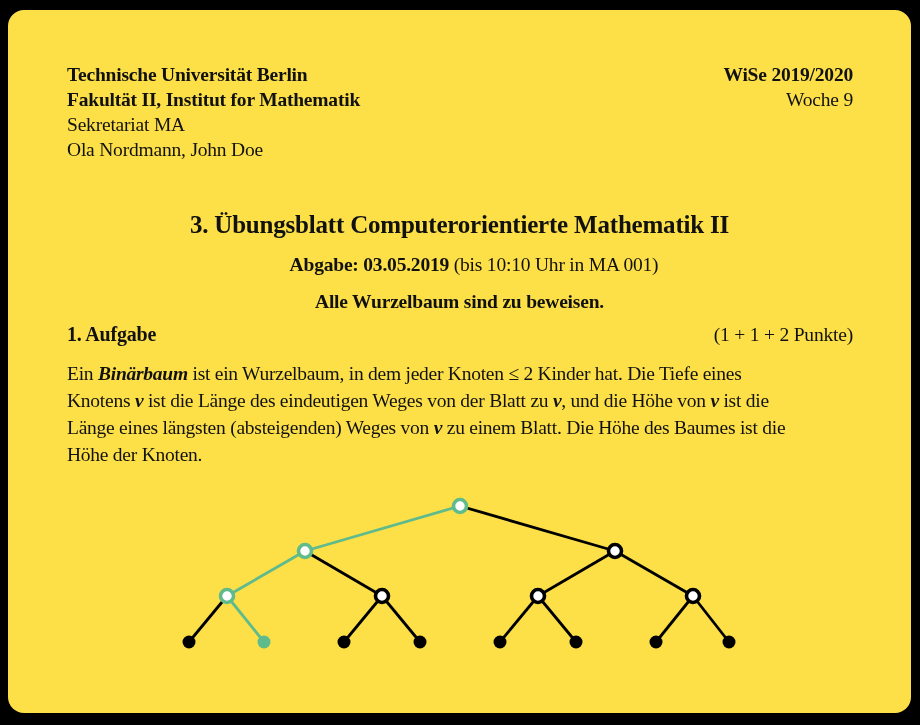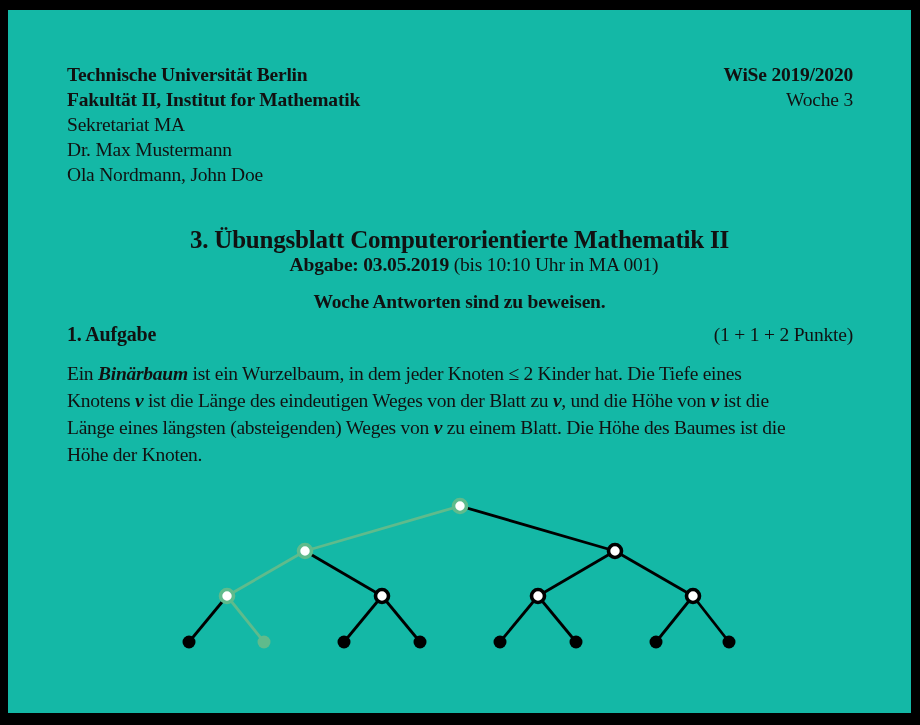--- a/index.html
+++ b/index.html
@@ -6,38 +6,39 @@
   body { background: #555; font-family: "Liberation Serif", "DejaVu Serif", serif; }
   .frame {
     position: relative;
     width: 920px; height: 725px;
     background: #000000;
     overflow: hidden;
   }
   .page {
     position: absolute;
     left: 8px; top: 10px; right: 9px; bottom: 12px;
-    background: #14b8a6;
+    background: #fde047;
     color: #111111;
     overflow: hidden;
+    border-radius: 16px;
   }
   .hdr-left {
     position: absolute; left: 59px; top: 52px;
     font-size: 19.5px; line-height: 25px; letter-spacing: -0.2px;
   }
   .hdr-right {
     position: absolute; right: 58px; top: 52px;
     text-align: right;
     font-size: 19.5px; line-height: 25px; letter-spacing: -0.2px;
   }
   .b { font-weight: bold; }
   .it { font-style: italic; font-weight: bold; }
   .title {
     position: absolute; left: 0; top: 201px; width: 100%;
-    text-align: center; font-size: 25px; font-weight: bold; letter-spacing: -0.2px; margin-top: 15px;
+    text-align: center; font-size: 25px; font-weight: bold; letter-spacing: -0.2px;
   }
   .submission {
     position: absolute; left: 0; top: 244px; width: 100%;
     text-align: center; font-size: 19.5px; letter-spacing: -0.2px; padding-left: 29px;
   }
   .notice {
     position: absolute; left: 0; top: 281px; width: 100%;
     text-align: center; font-size: 19.5px; font-weight: bold; letter-spacing: -0.2px;
   }
   .exercise-row {
@@ -59,36 +60,35 @@
 </head>
 <body>
 
 <div class="frame">
   <div class="page">
 
     <div class="hdr-left">
       <div class="b">Technische Universität Berlin</div>
       <div class="b">Fakultät II, Institut for Mathematik</div>
       <div>Sekretariat MA</div>
-      <div>Dr. Max Mustermann</div>
       <div>Ola Nordmann, John Doe</div>
     </div>
 
     <div class="hdr-right">
       <div class="b">WiSe 2019/2020</div>
-      <div>Woche 3</div>
+      <div>Woche 9</div>
     </div>
 
     <div class="title">3. Übungsblatt Computerorientierte Mathematik II</div>
 
     <div class="submission">
       <span class="b">Abgabe: 03.05.2019</span><span> (bis 10:10 Uhr in MA 001)</span>
     </div>
 
-    <div class="notice">Woche Antworten sind zu beweisen.</div>
+    <div class="notice">Alle Wurzelbaum sind zu beweisen.</div>
 
     <div class="exercise-row">
       <span class="exercise-label">1. Aufgabe</span>
       <span class="exercise-points">(1 + 1 + 2 Punkte)</span>
     </div>
 
     <div class="paragraph">
       <div class="pline"><span>Ein </span><span class="it">Binärbaum</span><span> ist ein Wurzelbaum, in dem jeder Knoten ≤ 2 Kinder hat. Die Tiefe eines</span></div>
       <div class="pline"><span>Knotens </span><span class="it">v</span><span> ist die Länge des eindeutigen Weges von der Blatt zu </span><span class="it">v</span><span>, und die Höhe von </span><span class="it">v</span><span> ist die</span></div>
       <div class="pline"><span>Länge eines längsten (absteigenden) Weges von </span><span class="it">v</span><span> zu einem Blatt. Die Höhe des Baumes ist die</span></div>

